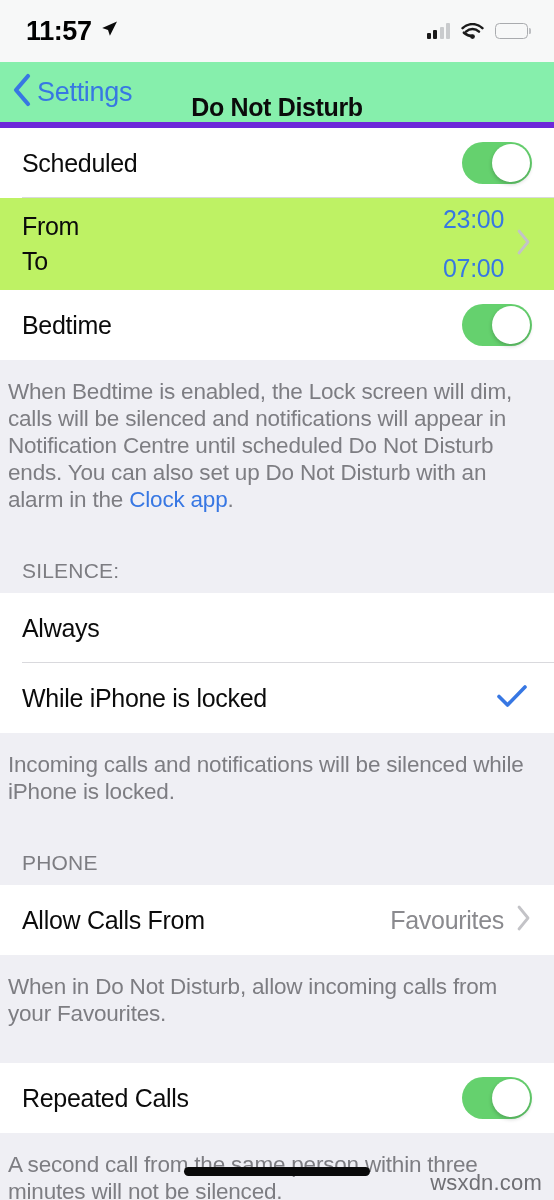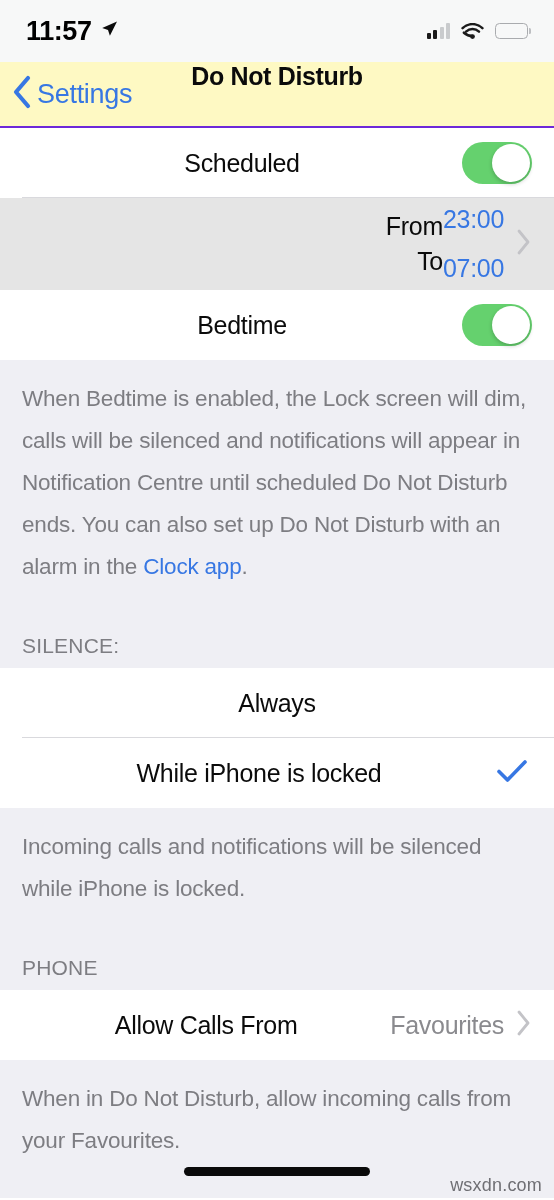--- a/index.html
+++ b/index.html
@@ -30,51 +30,51 @@
   .signal i.b4 { height:16px; background:#C9CBCD; }
   .wifi { position:relative; width:23px; height:17px; }
   .batt { position:relative; width:33px; height:16px; border:1.6px solid #A9ABAE;
           border-radius:4.5px; padding:1.6px; }
   .batt .fill { height:100%; background:#1b1b1b; border-radius:2.5px; }
   .batt .cap { position:absolute; right:-4px; top:4.4px; width:2.4px; height:6px;
                background:#BDBFC2; border-radius:0 1.5px 1.5px 0; }
 
   
   .navbar {
-    position:relative; height:66px; background:#fef9c3;
-    border-bottom:2px solid #6d28d9;
-    display:flex; align-items:flex-start;
+    position:relative; height:66px; background:#86efac;
+    border-bottom:6px solid #6d28d9;
+    display:flex; align-items:flex-end;
   }
   .back {
     position:absolute; left:12px; top:0; height:100%;
     display:flex; align-items:center; gap:5px; cursor:pointer;
   }
   .back-chevron { display:block; }
   .back-label { font-size:27px; color:#3777E3; letter-spacing:-0.3px; }
   .nav-title {
     width:100%; text-align:center; font-size:25px; font-weight:700;
     color:#0B0B0B; letter-spacing:-0.35px;
   }
 
   
   .scroll { position:relative; background:#EFEFF4; }
   .group { background:#FFFFFF; }
   .row {
     position:relative; background:#FFF; display:flex; align-items:center;
-    padding:0 22px; min-height:70px;text-align:center;
+    padding:0 22px; min-height:70px;
   }
   .row .sep {
     position:absolute; left:22px; right:0; bottom:0; height:1px; background:#D9D9DD;
   }
   .row-label { font-size:25px; color:#0B0B0B; letter-spacing:-0.3px; flex:1; }
   .row-value { font-size:25px; color:#8A8A8E; letter-spacing:-0.3px; margin-right:12px; }
 
   
-  .timerow { position:relative; background:#e5e5e5; display:flex; align-items:center;
-             padding:0 22px; height:92px;text-align:right; }
+  .timerow { position:relative; background:#bef264; display:flex; align-items:center;
+             padding:0 22px; height:92px; }
   .timerow .labels { display:flex; flex-direction:column; justify-content:center; gap:6px; flex:1; }
   .timerow .values { display:flex; flex-direction:column; justify-content:center;
                      gap:20px; align-items:flex-end; margin-right:12px; }
   .timerow .t-label { font-size:25px; color:#0B0B0B; letter-spacing:-0.3px; }
   .timerow .t-value { font-size:25px; color:#3777E3; letter-spacing:-0.3px; }
 
   
   .toggle { width:70px; height:42px; border-radius:21px; background:#65D16E;
             position:relative; flex:0 0 auto; box-shadow:0 0 0 0 rgba(0,0,0,0); }
   .toggle .knob { position:absolute; top:2px; left:30px; width:38px; height:38px;
@@ -82,40 +82,40 @@
                   box-shadow:0 2px 4px rgba(0,0,0,0.22); }
 
   
   .chev { flex:0 0 auto; display:block; }
 
   
   .check { flex:0 0 auto; display:block; margin-right:4px; }
 
   
   .footer {
-    background:#EFEFF4; padding:18px 22px 0 22px;
-    font-size:22.5px; line-height:42px; color:#7D7D82; letter-spacing:-0.2px;
+    background:#EFEFF4; padding:18px 22px 0 8px;
+    font-size:22.5px; line-height:27px; color:#7D7D82; letter-spacing:-0.2px;
   }
   .footer a { color:#3777E3; text-decoration:none; }
   .section-header {
     background:#EFEFF4; padding:0 16px 10px 22px;
     font-size:21px; color:#7D7D82; letter-spacing:0.2px; text-transform:none;
   }
   .spacer { background:#EFEFF4; }
   .gap-lg { height:46px; }
   .gap-md { height:36px; }
 
   
   .home-indicator {
     position:absolute; left:50%; transform:translateX(-50%);
     bottom:24px; width:186px; height:9px; border-radius:5px; background:#0A0A0A;
     z-index:30;
   }
   .watermark {
-    position:absolute; right:12px; bottom:4px; font-size:18px;
+    position:absolute; right:12px; bottom:4px; font-size:22px;
     color:#6f6f74; letter-spacing:0.2px; z-index:31;
   }
 </style>
 </head>
 <body>
 
 <div class="phone">
 
   <div class="statusbar">
     <div class="sb-left">

